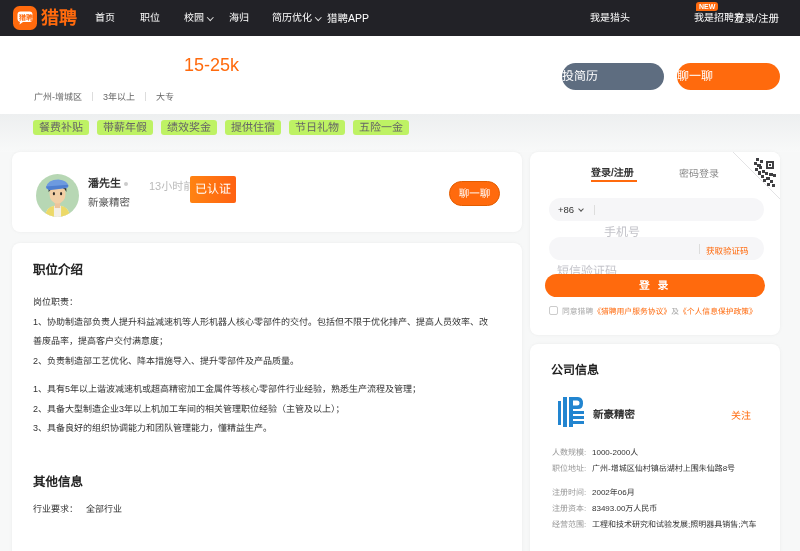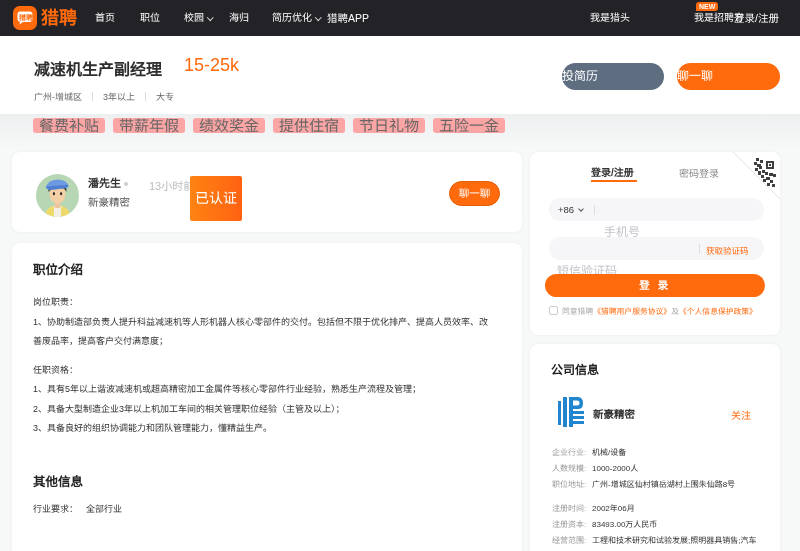--- a/index.html
+++ b/index.html
@@ -15,33 +15,33 @@
 #header{position:absolute;left:0;top:36px;width:800px;height:78px;background:#fff}
 #jobTitle{position:absolute;left:34px;top:20px;font-size:16px;font-weight:bold;color:#2e2e2e}
 #salary{position:absolute;left:184px;top:19px;font-size:18px;font-weight:normal;color:#ff6a0d}
 #meta{position:absolute;left:34px;top:54px;font-size:9px;color:#666}
 #meta .sep{display:inline-block;width:1px;height:9px;background:#ddd;margin:0 10px;vertical-align:-1px}
 .pill{position:absolute;border-radius:14px;text-align:left;color:#fff;font-size:12px;line-height:27px;height:27px}
 #btnSend{left:562px;top:27px;width:102px;background:#5e6d80}
 #btnChatTop{left:677px;top:27px;width:103px;background:#ff6a0d}
 
 #tags{position:absolute;left:33px;top:117px;white-space:nowrap}
-#tags span{display:inline-block;background:#fca5a5;color:#666;font-size:15px;line-height:15px;height:15px;padding:0 6px;border-radius:3px;margin-right:8px}
+#tags span{display:inline-block;background:#bef264;color:#666;font-size:11px;line-height:15px;height:15px;padding:0 6px;border-radius:3px;margin-right:8px}
 
 .card{position:absolute;background:#fff;border-radius:8px;box-shadow:0 0 3px rgba(150,150,150,.12)}
 #cardProfile{left:12px;top:152px;width:510px;height:80px}
 #cardDesc{left:12px;top:243px;width:510px;height:320px}
 #cardLogin{left:530px;top:152px;width:250px;height:183px;overflow:hidden}
 #cardCompany{left:530px;top:344px;width:250px;height:219px;overflow:hidden}
 
 #avatar{position:absolute;left:24px;top:22px;width:43px;height:43px}
 #pname{position:absolute;left:76px;top:22px;font-size:11px;font-weight:bold;color:#333}
 #pdot{position:absolute;left:112px;top:30px;width:4px;height:4px;border-radius:2px;background:#ccc}
 #ponline{position:absolute;left:137px;top:25px;font-size:11px;color:#bbb}
-#pbadge{position:absolute;left:178px;top:24px;background:linear-gradient(90deg,#ff8312,#ff6212);color:#fff;font-size:14px;line-height:11px;padding:17px 5px;border-radius:2px}
+#pbadge{position:absolute;left:178px;top:24px;background:linear-gradient(90deg,#ff8312,#ff6212);color:#fff;font-size:12px;line-height:11px;padding:8px 5px;border-radius:2px}
 #pcomp{position:absolute;left:76px;top:42px;font-size:10.5px;color:#555}
 #btnChatSmall{position:absolute;left:437px;top:29px;width:51px;height:25px;border-radius:13px;background:#ff6a0d;border:1px solid #e25c00;color:#fff;font-size:10.5px;line-height:23px;text-align:center}
 
 .secTitle{position:absolute;left:21px;font-size:12.5px;font-weight:bold;color:#222}
 #descBody{position:absolute;left:21px;top:50px;font-size:9px;line-height:19.5px;color:#333;white-space:nowrap}
 .gap9{height:9px}
 #otherTitle{top:228px}
 #industry{position:absolute;left:21px;top:257px;font-size:9px;line-height:19.5px;color:#333}
 
 #tab1{position:absolute;left:61px;top:12px;font-size:10px;font-weight:bold;color:#333}
@@ -87,21 +87,20 @@
   <div class="item" style="left:229px">海归</div>
   <div class="item" style="left:272px">简历优化<span class="caret"></span></div>
   <div class="item" style="left:327px;font-size:10.5px">猎聘APP</div>
   <div class="item" style="left:590px">我是猎头</div>
   <div class="item" style="left:694px">我是招聘方</div>
   <div class="item" style="left:734px;font-size:10.5px">登录/注册</div>
   <div id="newBadge">NEW</div>
 </div>
 
 <div id="header">
-  <div id="jobTitle">减速机生产副经理</div>
   <div id="salary">15-25k</div>
   <div id="meta">广州-增城区<span class="sep"></span>3年以上<span class="sep"></span>大专</div>
   <div class="pill" id="btnSend">投简历</div>
   <div class="pill" id="btnChatTop">聊一聊</div>
 </div>
 
 <div style="position:absolute;left:0;top:114px;width:800px;height:38px;background:linear-gradient(#edeff0,#f8f9f9)"></div>
 
 <div id="tags">
   <span>餐费补贴</span><span>带薪年假</span><span>绩效奖金</span><span>提供住宿</span><span>节日礼物</span><span>五险一金</span>
@@ -133,22 +132,22 @@
   <div id="pcomp">新豪精密</div>
   <div id="btnChatSmall">聊一聊</div>
 </div>
 
 <div class="card" id="cardDesc">
   <div class="secTitle" style="top:16px">职位介绍</div>
   <div id="descBody">
     <div>岗位职责：</div>
     <div>1、协助制造部负责人提升科益减速机等人形机器人核心零部件的交付。包括但不限于优化排产、提高人员效率、改</div>
     <div>善废品率，提高客户交付满意度；</div>
+    <div>2、负责制造部工艺优化、降本措施导入、提升零部件及产品质量。</div>
     <div class="gap9"></div>
-    <div>任职资格：</div>
     <div>1、具有5年以上谐波减速机或超高精密加工金属件等核心零部件行业经验，熟悉生产流程及管理；</div>
     <div>2、具备大型制造企业3年以上机加工车间的相关管理职位经验（主管及以上）；</div>
     <div>3、具备良好的组织协调能力和团队管理能力，懂精益生产。</div>
   </div>
   <div class="secTitle" id="otherTitle">其他信息</div>
   <div id="industry">行业要求：<span style="margin-left:8px">全部行业</span></div>
 </div>
 
 <div class="card" id="cardLogin">
   <div id="tab1">登录/注册</div>
@@ -203,24 +202,20 @@
       <path d="M13 1 L22 1 Q27 1 27 7.5 Q27 13 22 13 L17 13 L17 9.5 L21 9.5 Q23.5 9.5 23.5 7 Q23.5 4.5 21 4.5 L17 4.5 L17 31 L13 31 Z"></path>
       <rect x="17" y="15" width="11" height="3"></rect>
       <rect x="17" y="20" width="11" height="3"></rect>
       <rect x="17" y="25" width="11" height="3"></rect>
     </g>
   </svg>
   <div id="compName">新豪精密</div>
   <div id="follow">关注</div>
   <div id="compRows">
     <div class="crow">
-        <span class="lb">企业行业:</span>
-        <span class="vl">机械/设备</span>
-      </div>
-    <div class="crow">
         <span class="lb">人数规模:</span>
         <span class="vl">1000-2000人</span>
       </div>
     <div class="crow">
         <span class="lb">职位地址:</span>
         <span class="vl">广州-增城区仙村镇岳湖村上围朱仙路8号</span>
       </div>
     <div class="rgap"></div>
     <div class="crow">
         <span class="lb">注册时间:</span>

